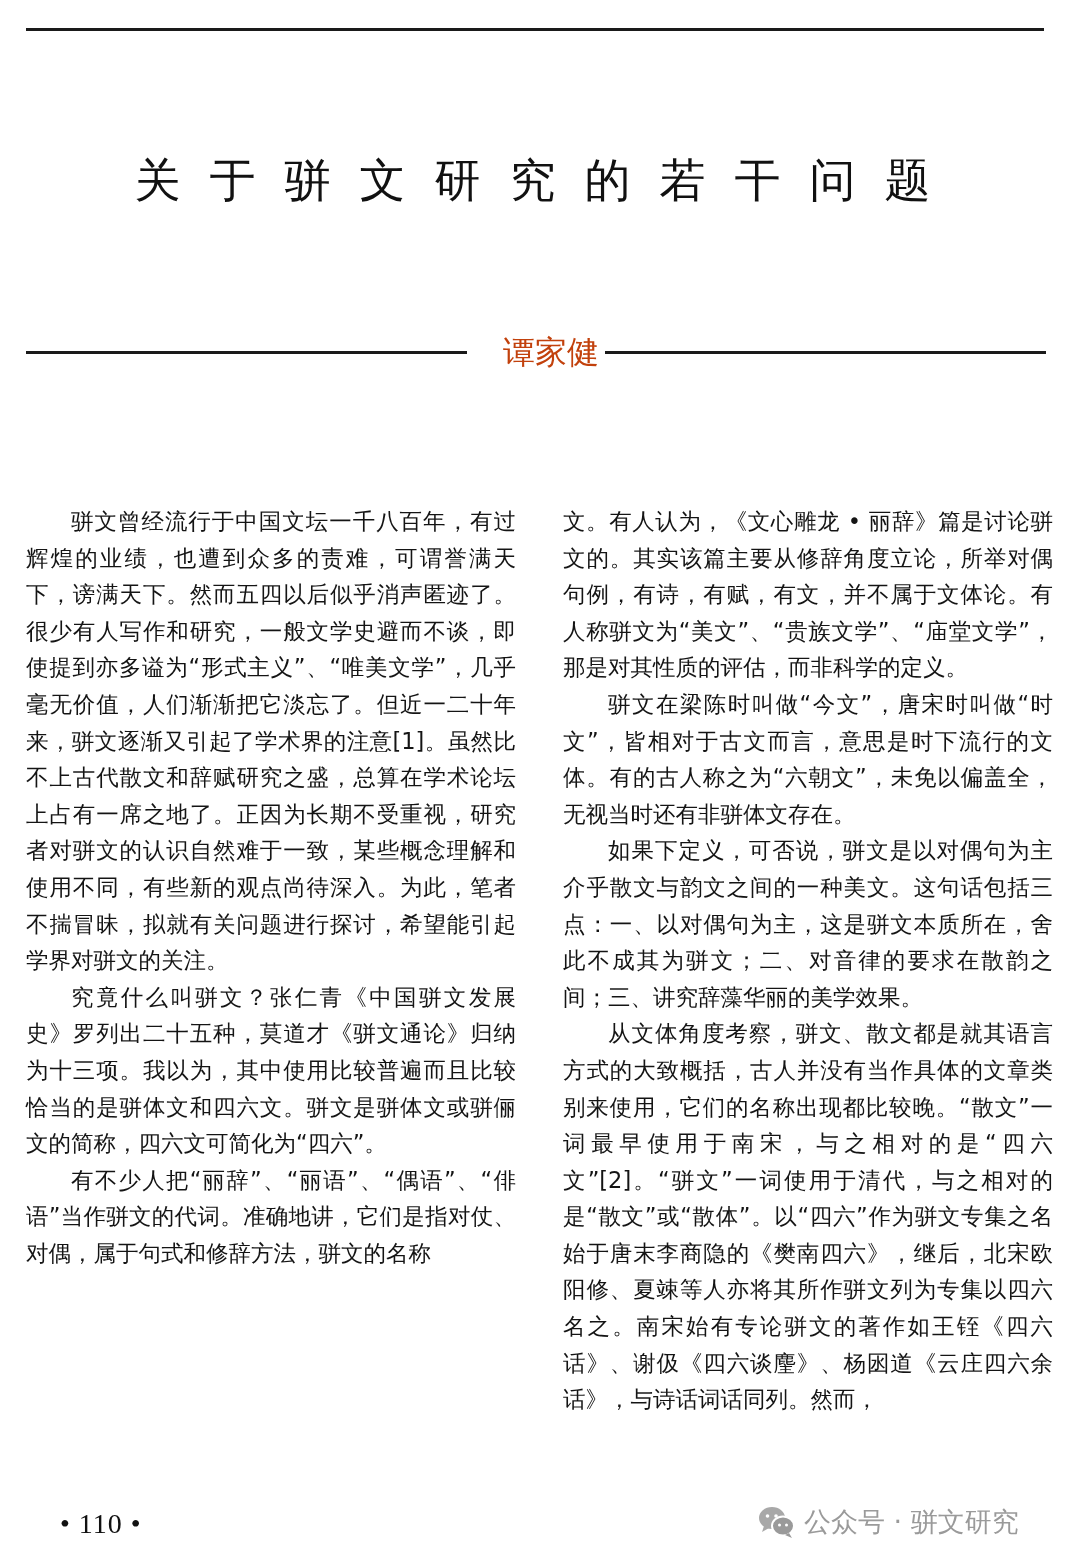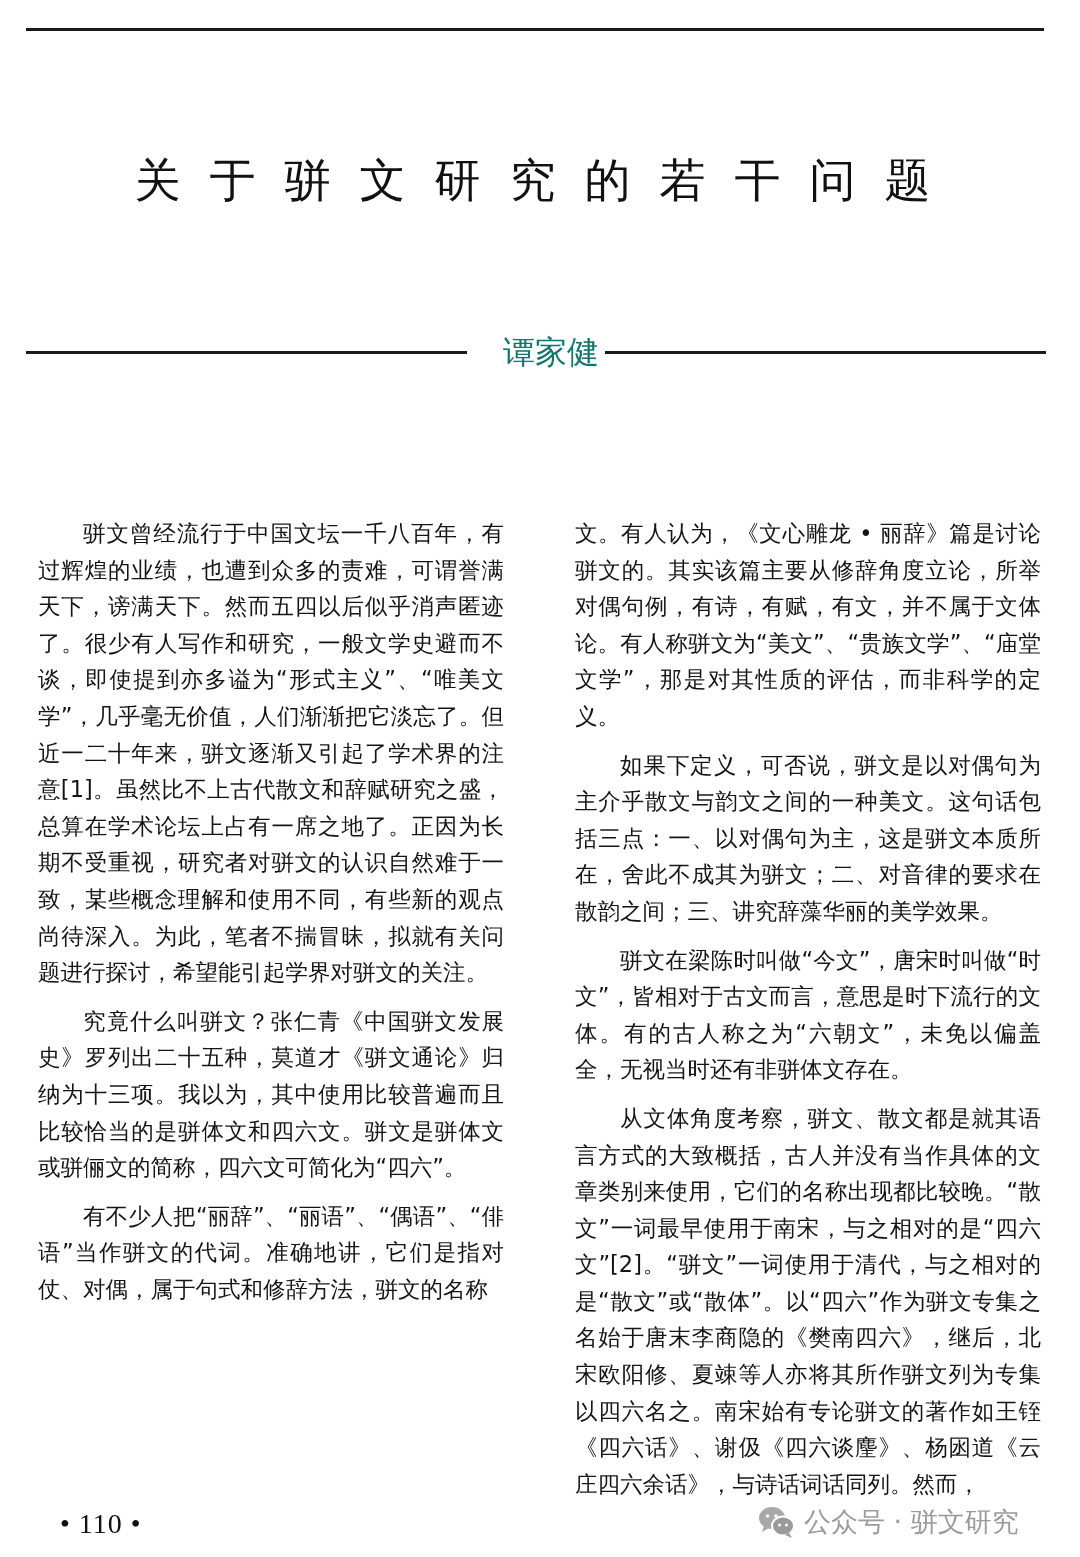--- a/index.html
+++ b/index.html
@@ -48,38 +48,38 @@
     }
     .author-rule {
       flex: 1;
       height: 3px;
       background: #1a1a1a;
     }
     .author {
       font-size: 32px;
       padding: 0 6px;
       line-height: 44px;
-      color: #0f766e;
+      color: #c2410c;
       font-family: "DejaVu Serif", "Liberation Serif", serif;
       margin-left: 30px;
     }
     .col {
       position: absolute;
       top: 503px;
       width: 490px;
       font-family: "DejaVu Sans", "Liberation Sans", sans-serif;
       font-size: 22.5px;
       line-height: 36.6px;
       text-align: justify;
       color: #141414;
     }
     .col-left { left: 26px; }
     .col-right { left: 563px; }
     .para {
-      margin: 12px;
+      margin: 0;
       text-indent: 2em;
     }
     .para.cont { text-indent: 0; }
     .section-heading {
       text-align: center;
       font-size: 24px;
       margin: 34px 0 38px 0;
       line-height: 36px;
       text-indent: 0;
       font-family: "DejaVu Sans", "Liberation Sans", sans-serif;
@@ -122,22 +122,22 @@
 </div>
 
 <div class="col col-left">
   <p class="para">骈文曾经流行于中国文坛一千八百年，有过辉煌的业绩，也遭到众多的责难，可谓誉满天下，谤满天下。然而五四以后似乎消声匿迹了。很少有人写作和研究，一般文学史避而不谈，即使提到亦多谥为“形式主义”、“唯美文学”，几乎毫无价值，人们渐渐把它淡忘了。但近一二十年来，骈文逐渐又引起了学术界的注意[1]。虽然比不上古代散文和辞赋研究之盛，总算在学术论坛上占有一席之地了。正因为长期不受重视，研究者对骈文的认识自然难于一致，某些概念理解和使用不同，有些新的观点尚待深入。为此，笔者不揣冒昧，拟就有关问题进行探讨，希望能引起学界对骈文的关注。</p>
   <p class="para">究竟什么叫骈文？张仁青《中国骈文发展史》罗列出二十五种，莫道才《骈文通论》归纳为十三项。我以为，其中使用比较普遍而且比较恰当的是骈体文和四六文。骈文是骈体文或骈俪文的简称，四六文可简化为“四六”。</p>
   <p class="para">有不少人把“丽辞”、“丽语”、“偶语”、“俳语”当作骈文的代词。准确地讲，它们是指对仗、对偶，属于句式和修辞方法，骈文的名称</p>
 </div>
 
 <div class="col col-right">
   <p class="para cont">文。有人认为，《文心雕龙 • 丽辞》篇是讨论骈文的。其实该篇主要从修辞角度立论，所举对偶句例，有诗，有赋，有文，并不属于文体论。有人称骈文为“美文”、“贵族文学”、“庙堂文学”，那是对其性质的评估，而非科学的定义。</p>
+  <p class="para">骈文在梁陈时叫做“今文”，唐宋时叫做“时文”，皆相对于古文而言，意思是时下流行的文体。有的古人称之为“六朝文”，未免以偏盖全，无视当时还有非骈体文存在。</p>
   <p class="para">如果下定义，可否说，骈文是以对偶句为主介乎散文与韵文之间的一种美文。这句话包括三点：一、以对偶句为主，这是骈文本质所在，舍此不成其为骈文；二、对音律的要求在散韵之间；三、讲究辞藻华丽的美学效果。</p>
-  <p class="para">骈文在梁陈时叫做“今文”，唐宋时叫做“时文”，皆相对于古文而言，意思是时下流行的文体。有的古人称之为“六朝文”，未免以偏盖全，无视当时还有非骈体文存在。</p>
   <p class="para">从文体角度考察，骈文、散文都是就其语言方式的大致概括，古人并没有当作具体的文章类别来使用，它们的名称出现都比较晚。“散文”一词最早使用于南宋，与之相对的是“四六文”[2]。“骈文”一词使用于清代，与之相对的是“散文”或“散体”。以“四六”作为骈文专集之名始于唐末李商隐的《樊南四六》，继后，北宋欧阳修、夏竦等人亦将其所作骈文列为专集以四六名之。南宋始有专论骈文的著作如王铚《四六话》、谢伋《四六谈麈》、杨囦道《云庄四六余话》，与诗话词话同列。然而，</p>
 </div>
 
 <div class="page-number">• 110 •</div>
 
 <div class="watermark">
   <svg width="38" height="34" viewBox="0 0 38 34">
     <ellipse cx="14" cy="13" rx="13" ry="11" fill="#a8a8a8"></ellipse>
     <path d="M6 21 L4 27 L11 23 Z" fill="#a8a8a8"></path>
     <ellipse cx="25" cy="21" rx="11" ry="9.5" fill="#9a9a9a" stroke="#ffffff" stroke-width="2"></ellipse>

